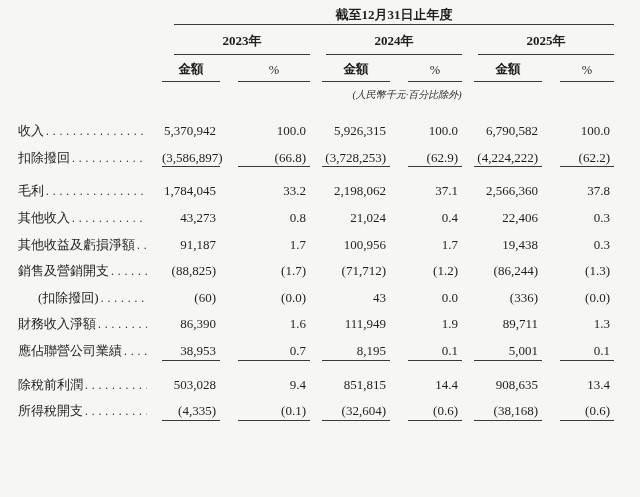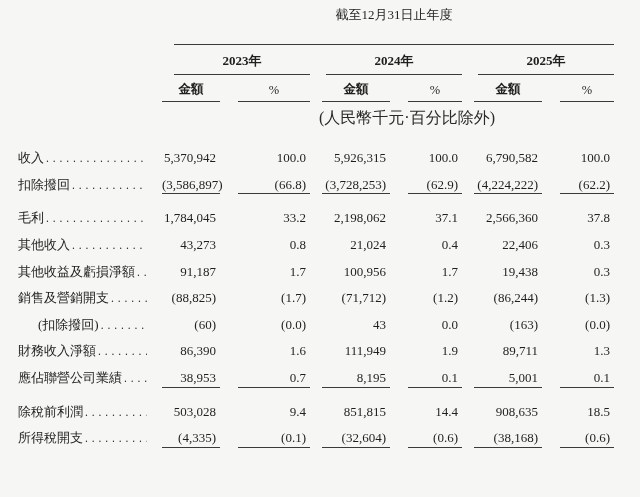--- a/index.html
+++ b/index.html
@@ -26,22 +26,22 @@
   col.c-end    { width: 26px; }
 
   td, th { padding: 0; vertical-align: bottom; font-weight: normal; font-size: 13px; }
 
   
   th.period-th { padding-top: 4px; }
   th.period-th .hline {
     margin-left: 24px;
     border-bottom: 1.2px solid #3a3a3a;
     text-align: center;
-    font-weight: normal;
-    padding-bottom: 20px;
+    font-weight: bold;
+    padding-bottom: 0;
   }
   th.year-th { padding-top: 7px; }
   th.year-th .hline {
     border-bottom: 1.2px solid #3a3a3a;
     text-align: center;
     font-weight: bold;
     padding-bottom: 4px;
   }
   th.year-th.g1 .hline { margin-left: 24px; }
   th.year-th.g2 .hline { margin-left: 16px; }
@@ -51,21 +51,22 @@
   td.colhead .hline {
     border-bottom: 1.2px solid #3a3a3a;
     text-align: center;
     padding-bottom: 3px;
   }
   td.colhead.amt .hline { margin-left: 12px; font-weight: bold; font-size: 12.5px; }
   td.colhead.pct .hline { margin-left: 18px; font-size: 12.5px; }
 
   td.note-td {
     text-align: center;
-    font-size: 16px;
+    font-style: italic;
+    font-size: 10px;
     padding: 6px 0 16px 50px;
     color: #2a2a2a;
   }
 
   
   td.label-cell {
     display: flex;
     align-items: baseline;
     padding: 6px 0 5px 18px;
     font-size: 13px;
@@ -324,21 +325,21 @@
         <td class="num pct">
           <div class="cellline">(0.0)</div>
         </td>
         <td class="num amt">
           <div class="cellline">43</div>
         </td>
         <td class="num pct">
           <div class="cellline">0.0</div>
         </td>
         <td class="num amt">
-          <div class="cellline">(163)</div>
+          <div class="cellline">(336)</div>
         </td>
         <td class="num pct">
           <div class="cellline">(0.0)</div>
         </td>
         <td class="endspacer"></td>
       </tr>
       <tr>
         <td class="label-cell">
           <span class="lbl">財務收入淨額</span>
           <span class="dots"></span>
@@ -402,21 +403,21 @@
         <td class="num amt">
           <div class="cellline">851,815</div>
         </td>
         <td class="num pct">
           <div class="cellline">14.4</div>
         </td>
         <td class="num amt">
           <div class="cellline">908,635</div>
         </td>
         <td class="num pct">
-          <div class="cellline">18.5</div>
+          <div class="cellline">13.4</div>
         </td>
         <td class="endspacer"></td>
       </tr>
       <tr class="rule">
         <td class="label-cell">
           <span class="lbl">所得稅開支</span>
           <span class="dots"></span>
         </td>
         <td class="num amt">
           <div class="cellline">(4,335)</div>

